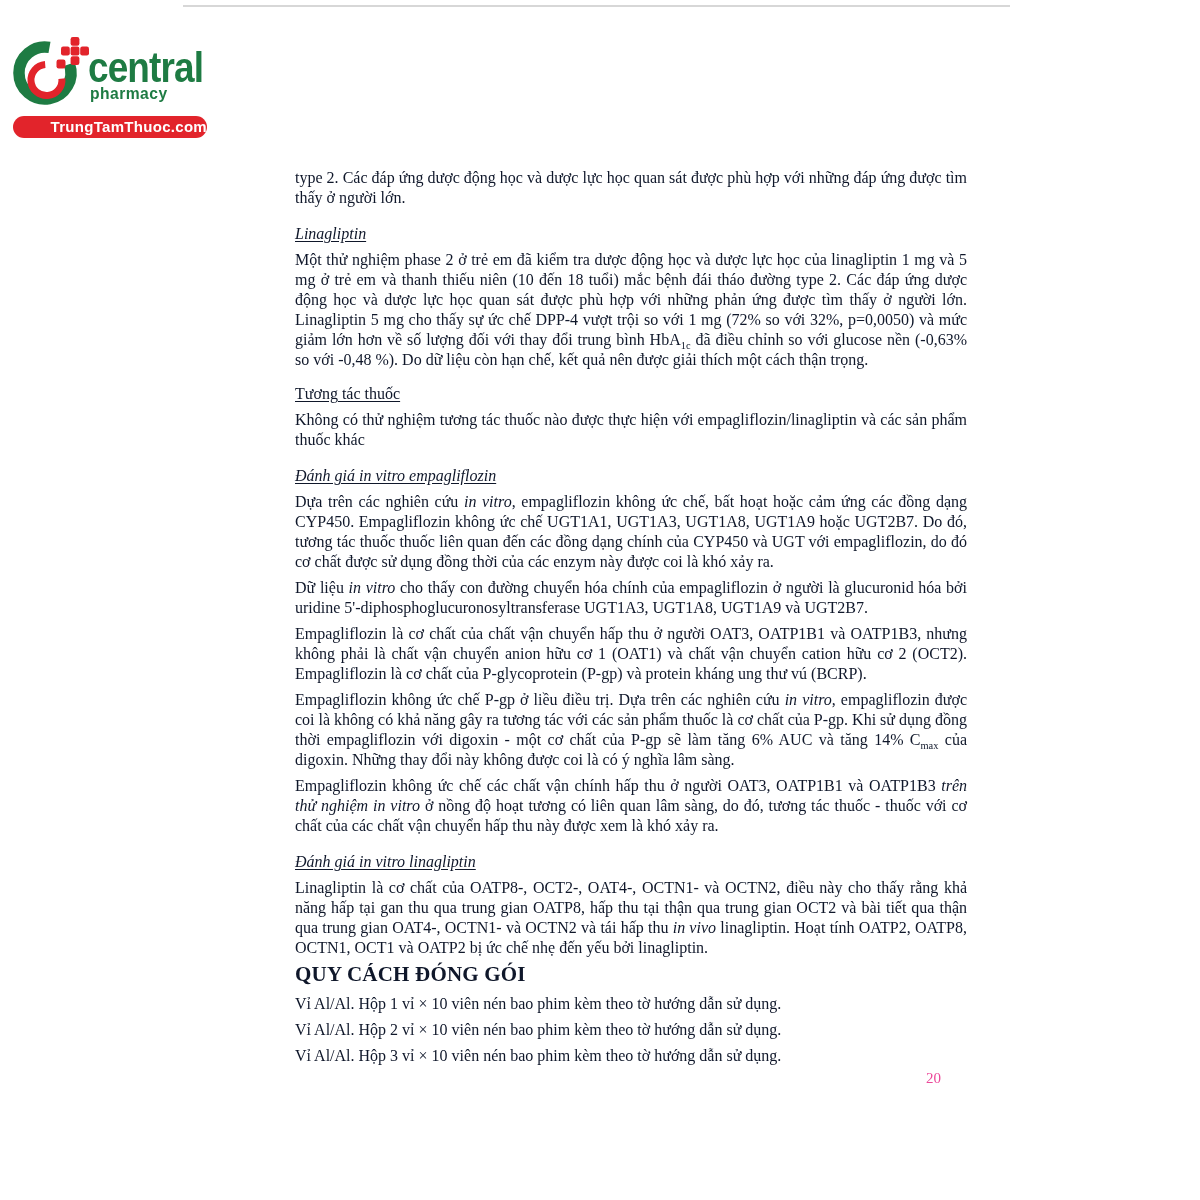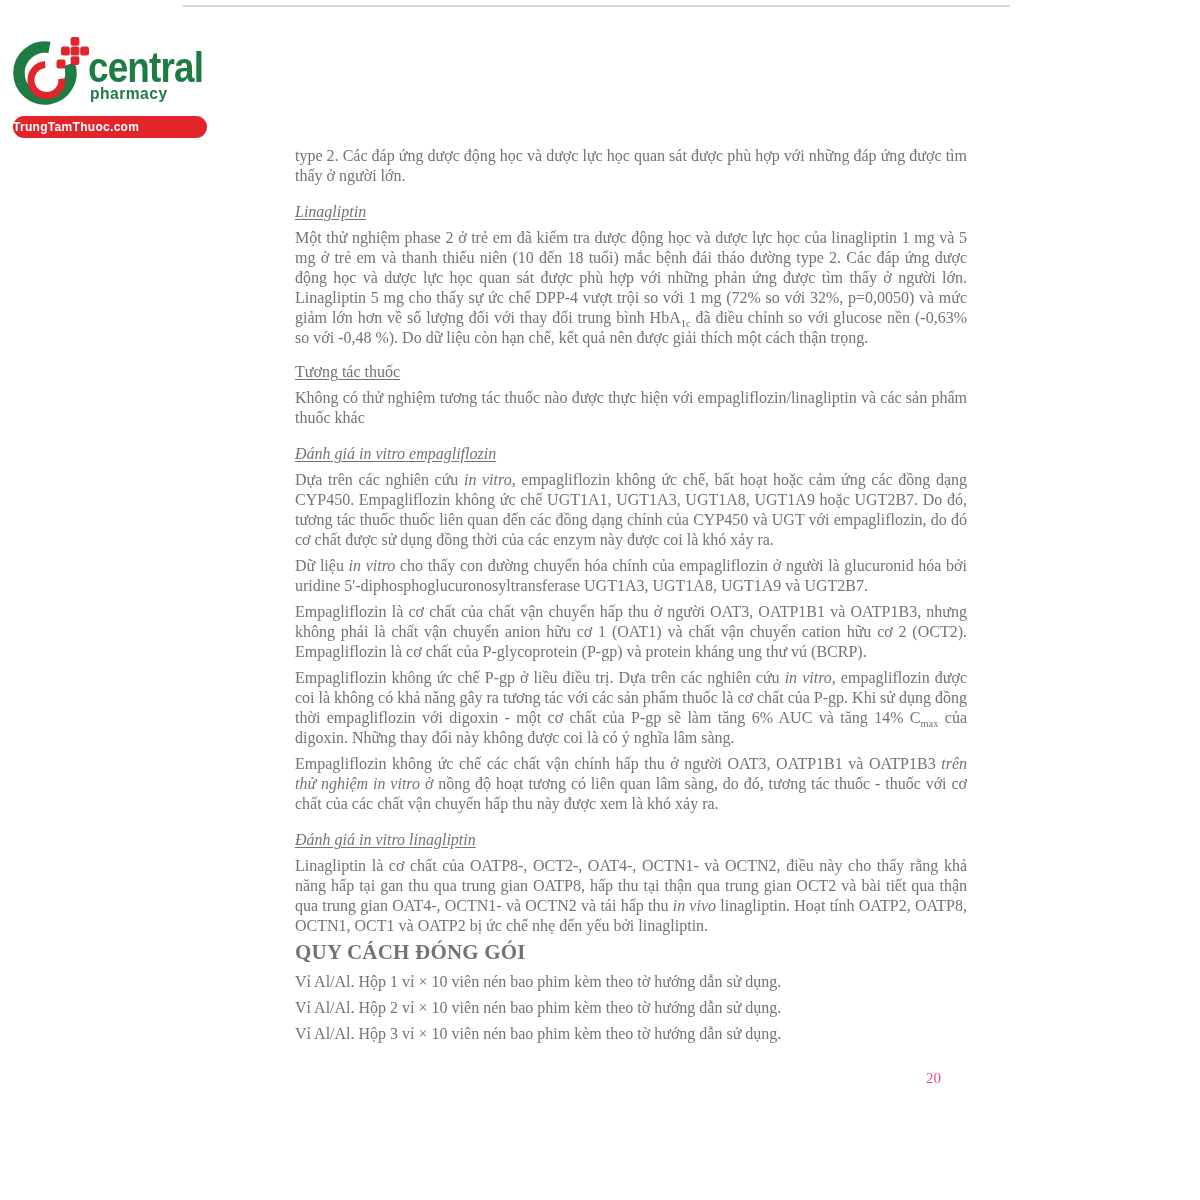--- a/index.html
+++ b/index.html
@@ -36,30 +36,30 @@
     letter-spacing: 0.5px;
     transform: scaleX(0.92); transform-origin: left top;
     white-space: nowrap;
   }
   .logo-pill {
     position: absolute; left: 2px; top: 80px;
     width: 194px; height: 22px;
     border-radius: 12px;
     color: #ffffff;
     font-family: "Liberation Sans", "DejaVu Sans", sans-serif;
-    font-weight: bold; font-size: 12px; line-height: 22px;
-    text-align: left; letter-spacing: 0.3px;
+    font-weight: bold; font-size: 15px; line-height: 22px;
+    text-align: right; letter-spacing: 0.3px;
     white-space: nowrap;
   }
   
   .content {
     position: absolute;
-    left: 295px; top: 146px;
+    left: 295px; top: 168px;
     width: 672px;
-    color: #737373;
+    color: #0f172a;
     font-size: 16px;
     line-height: 20px;
   }
   .content p.paragraph { margin: 0 0 6px 0; text-align: justify; }
   .content .heading-italic-underline {
     font-style: italic;
     text-decoration: underline;
     text-underline-offset: 2px;
     margin: 16px 0 6px 0;
   }

